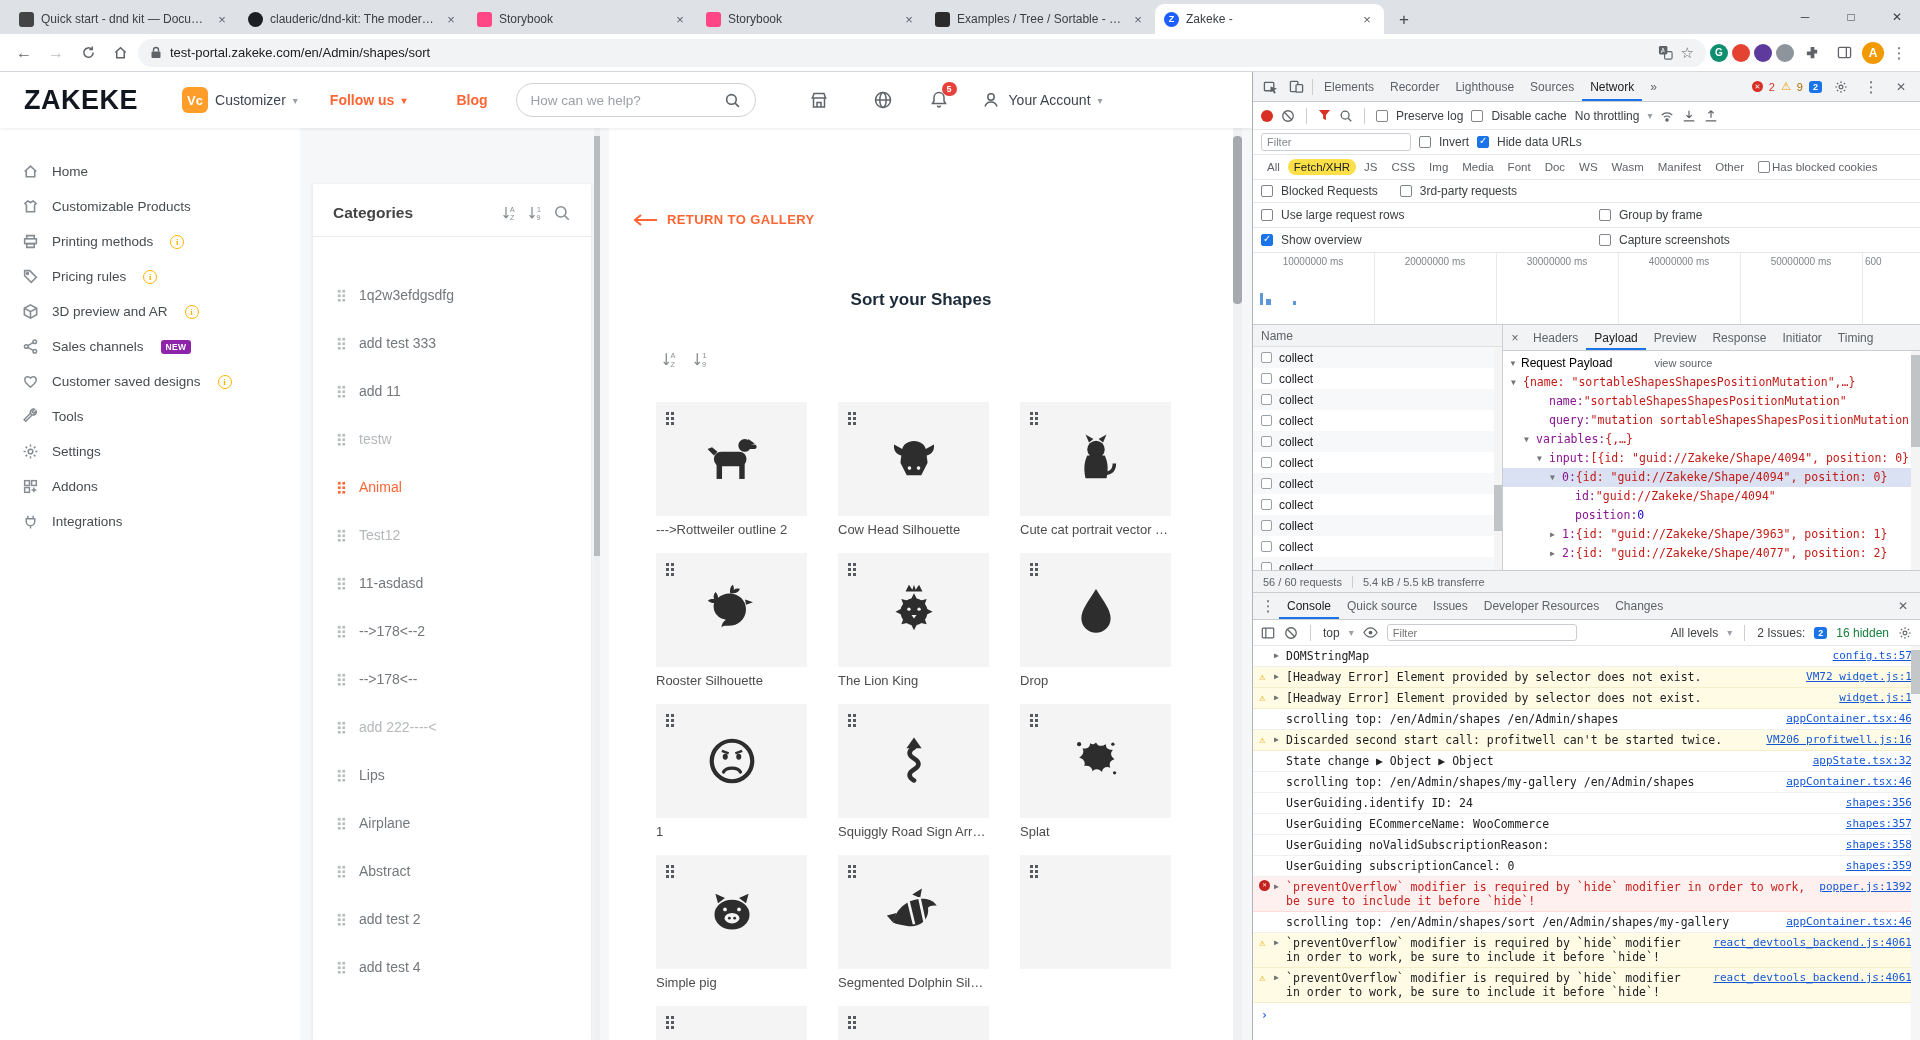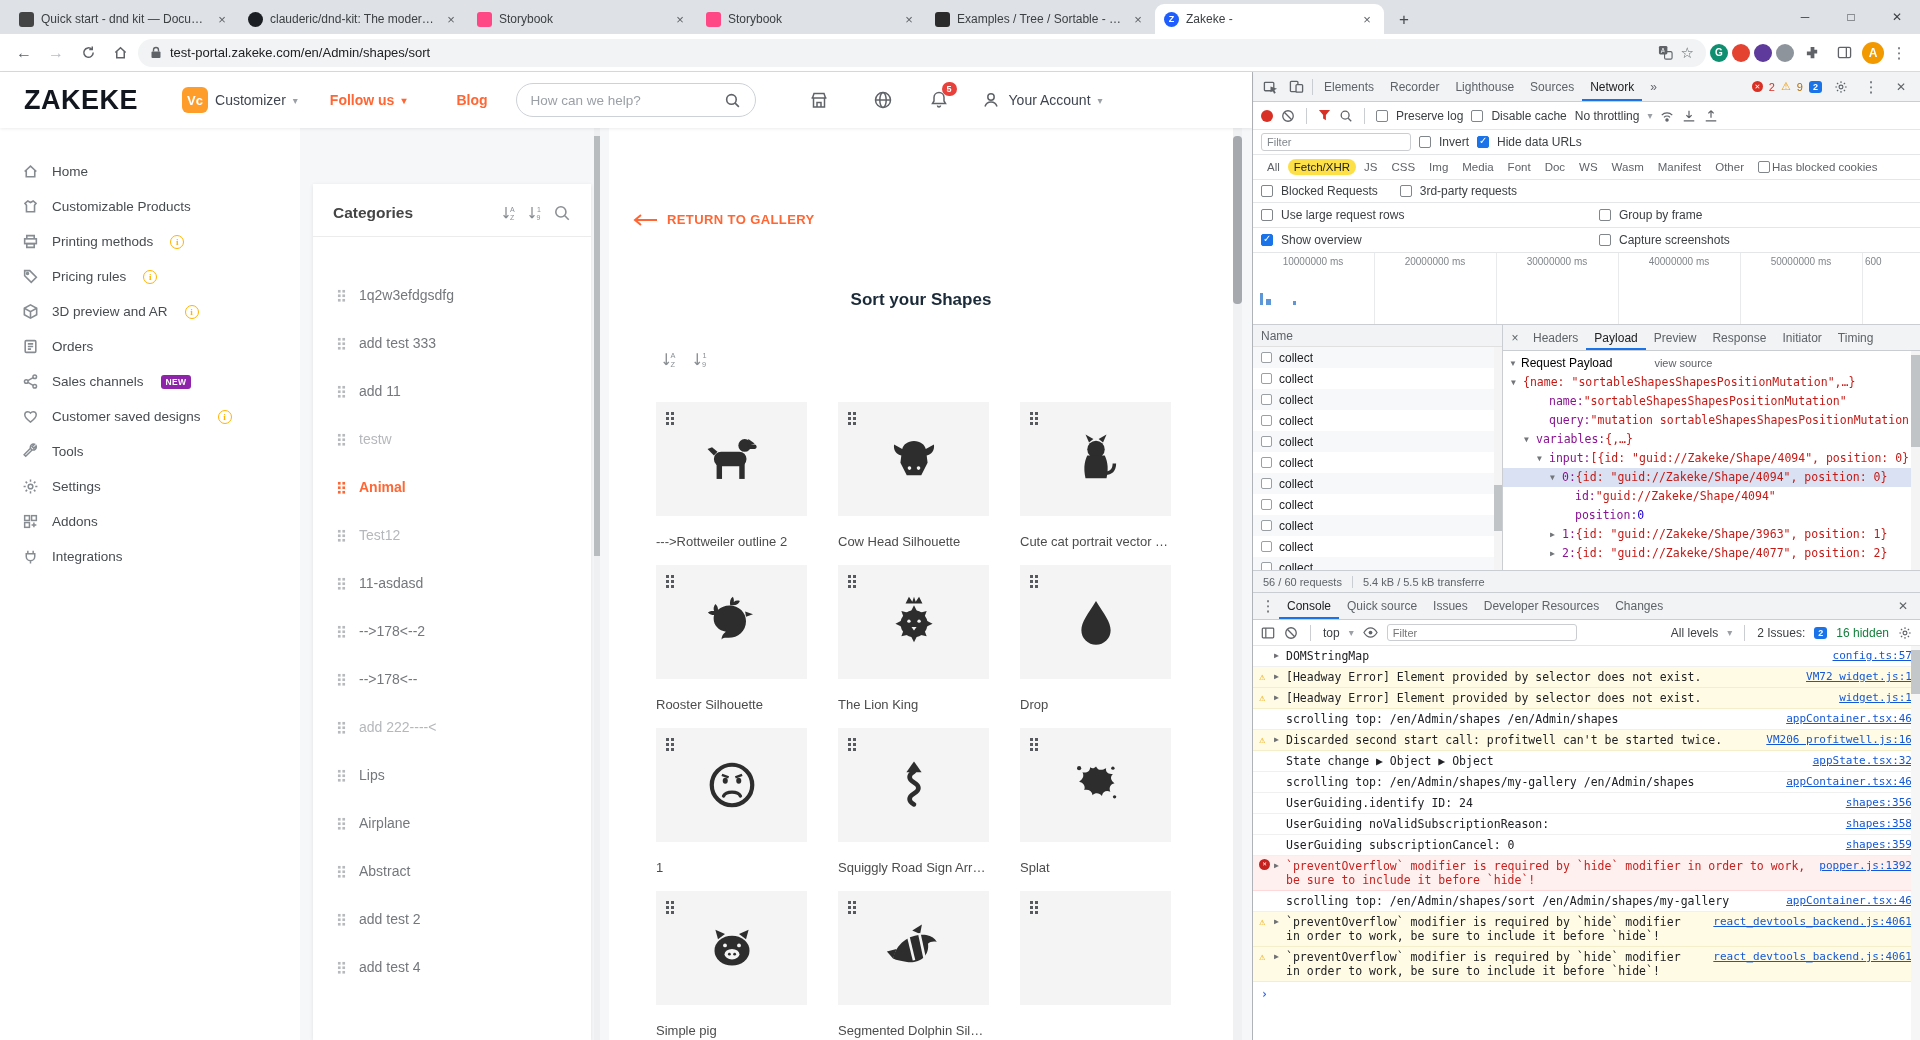--- a/index.html
+++ b/index.html
@@ -50,34 +50,34 @@
 .new-badge{background:#8e24aa;color:#fff;border-radius:3px;font-size:8.5px;font-weight:bold;padding:2px 5px;margin-left:4px;letter-spacing:.3px}
 .info-i{width:14px;height:14px;border:1.5px solid #ffb300;color:#ffb300;border-radius:50%;font-size:9px;font-weight:bold;display:flex;align-items:center;justify-content:center;margin-left:4px;font-family:"Liberation Serif",serif}
 .page{flex:1;position:relative;background:#f6f7f8;min-width:0;overflow:hidden}
 
 .cat-card{position:absolute;left:13px;top:56px;width:278px;bottom:0;background:#fff;box-shadow:0 1px 4px rgba(0,0,0,.09);overflow:hidden}
 .cat-head{display:flex;align-items:center;padding:20px 20px 14px;border-bottom:1px solid #ececec;gap:8px}
 .cat-title{flex:1;font-size:15.5px;font-weight:600;color:#454545}
 .cat-list{padding-top:34px}
 .cat-item{height:48px;display:flex;align-items:center;gap:13px;padding:0 24px;font-size:14px;color:#74787c}
 .cat-item.muted{color:#b5b8bb}
-.cat-item.selected{color:#ff6633;font-weight:bold}
+.cat-item.selected{color:#ff6633;font-weight:normal}
 .dots{width:9px;height:13px;background-image:radial-gradient(circle,#b7babd 1.3px,transparent 1.4px);background-size:4.5px 4.5px;flex:none}
 .cat-item.selected .dots{background-image:radial-gradient(circle,#ff6633 1.3px,transparent 1.4px)}
 .cat-rail{position:absolute;left:294px;top:0;bottom:0;width:6px;background:#eef0f1}
 .cat-rail .thumb{position:absolute;top:8px;height:420px;width:100%;background:#b9bcbf}
 
 .main-panel{position:absolute;left:309px;top:0;width:624px;bottom:0;background:#fff;overflow:hidden}
 .return-link{position:absolute;top:84px;left:22px;display:flex;align-items:center;gap:10px;font-size:13px;font-weight:bold;color:#ff6633;letter-spacing:.4px}
 .gallery-title{position:absolute;top:162px;left:0;width:100%;text-align:center;font-size:17px;font-weight:bold;color:#1b2a38}
 .gallery-sorts{position:absolute;top:222px;left:52px;display:flex;gap:12px}
 .shape-grid{position:absolute;top:274px;left:47px;display:grid;grid-template-columns:repeat(3,151px);column-gap:31px;row-gap:16px}
 .shape-card{height:114px;background:#f4f4f4;position:relative;display:flex;align-items:center;justify-content:center}
 .shape-card .dots{position:absolute;top:9px;left:9px;width:10px;height:15px;background-image:radial-gradient(circle,#565a5e 1.5px,transparent 1.6px);background-size:5px 5px}
-.shape-label{margin-top:18px;font-size:13px;color:#4c4c4c;white-space:nowrap;overflow:hidden;text-overflow:ellipsis}
+.shape-label{margin-top:6px;font-size:13px;color:#4c4c4c;white-space:nowrap;overflow:hidden;text-overflow:ellipsis}
 .main-rail{position:absolute;left:933px;top:0;bottom:0;width:9px;background:#f0f1f2}
 .main-rail .thumb{position:absolute;top:8px;height:168px;width:100%;background:#a6a9ad;border-radius:4px}
 .sorticon text{fill:#8a8f94;font-family:"Liberation Sans",sans-serif}
 
 .dt-tabbar{height:30px;background:#f1f3f4;border-bottom:1px solid #cacdd1;display:flex;align-items:center;padding:0 4px;flex:none}
 .dt-ic{width:26px;height:100%;display:flex;align-items:center;justify-content:center;color:#5f6368;flex:none}
 .dt-sep{width:1px;height:16px;background:#cacdd1;margin:0 3px;flex:none}
 .dt-tab{padding:0 8px;height:100%;display:flex;align-items:center;color:#5f6368;white-space:nowrap}
 .dt-tab.active{color:#202124;box-shadow:inset 0 -2px 0 #1a73e8}
 .dt-right{margin-left:auto;display:flex;align-items:center;gap:6px;padding-right:2px}
@@ -326,27 +326,20 @@
         </div>
         <div class="side-item">
           <svg width="17" height="17" viewBox="0 0 16 16" fill="none" stroke-width="1.5">
               <path d="M8 1.8 13.8 5v6L8 14.2 2.2 11V5z"></path>
               <path d="M2.2 5 8 8.2 13.8 5M8 8.2V14"></path>
             </svg>
           <span>3D preview and AR</span>
           <span class="info-i">i</span>
         </div>
         <div class="side-item">
-          <svg width="17" height="17" viewBox="0 0 16 16" fill="none" stroke-width="1.5">
-              <rect x="3" y="2.5" width="10" height="11" rx="1"></rect>
-              <path d="M5.5 5.5h5M5.5 8h5M5.5 10.5h3"></path>
-            </svg>
-          <span>Orders</span>
-        </div>
-        <div class="side-item">
           <svg width="17" height="17" viewBox="0 0 16 16" fill="none" stroke-width="1.4">
               <circle cx="4" cy="8" r="1.7"></circle>
               <circle cx="12" cy="3.5" r="1.7"></circle>
               <circle cx="12" cy="12.5" r="1.7"></circle>
               <path d="M5.5 7.2 10.5 4.3M5.5 8.8l5 2.9"></path>
             </svg>
           <span>Sales channels</span>
           <span class="new-badge">NEW</span>
         </div>
         <div class="side-item">
@@ -1021,20 +1014,26 @@
           </div>
         <div class="log">
             <span class="licon"></span>
             <span class="larrow"></span>
             <span class="ltext">UserGuiding.identify ID: 24</span>
             <a class="lsrc">shapes:356</a>
           </div>
         <div class="log">
             <span class="licon"></span>
             <span class="larrow"></span>
+            <span class="ltext">UserGuiding ECommerceName: WooCommerce</span>
+            <a class="lsrc">shapes:357</a>
+          </div>
+        <div class="log">
+            <span class="licon"></span>
+            <span class="larrow"></span>
             <span class="ltext">UserGuiding noValidSubscriptionReason:</span>
             <a class="lsrc">shapes:358</a>
           </div>
         <div class="log">
             <span class="licon"></span>
             <span class="larrow"></span>
             <span class="ltext">UserGuiding subscriptionCancel: 0</span>
             <a class="lsrc">shapes:359</a>
           </div>
         <div class="log error">

